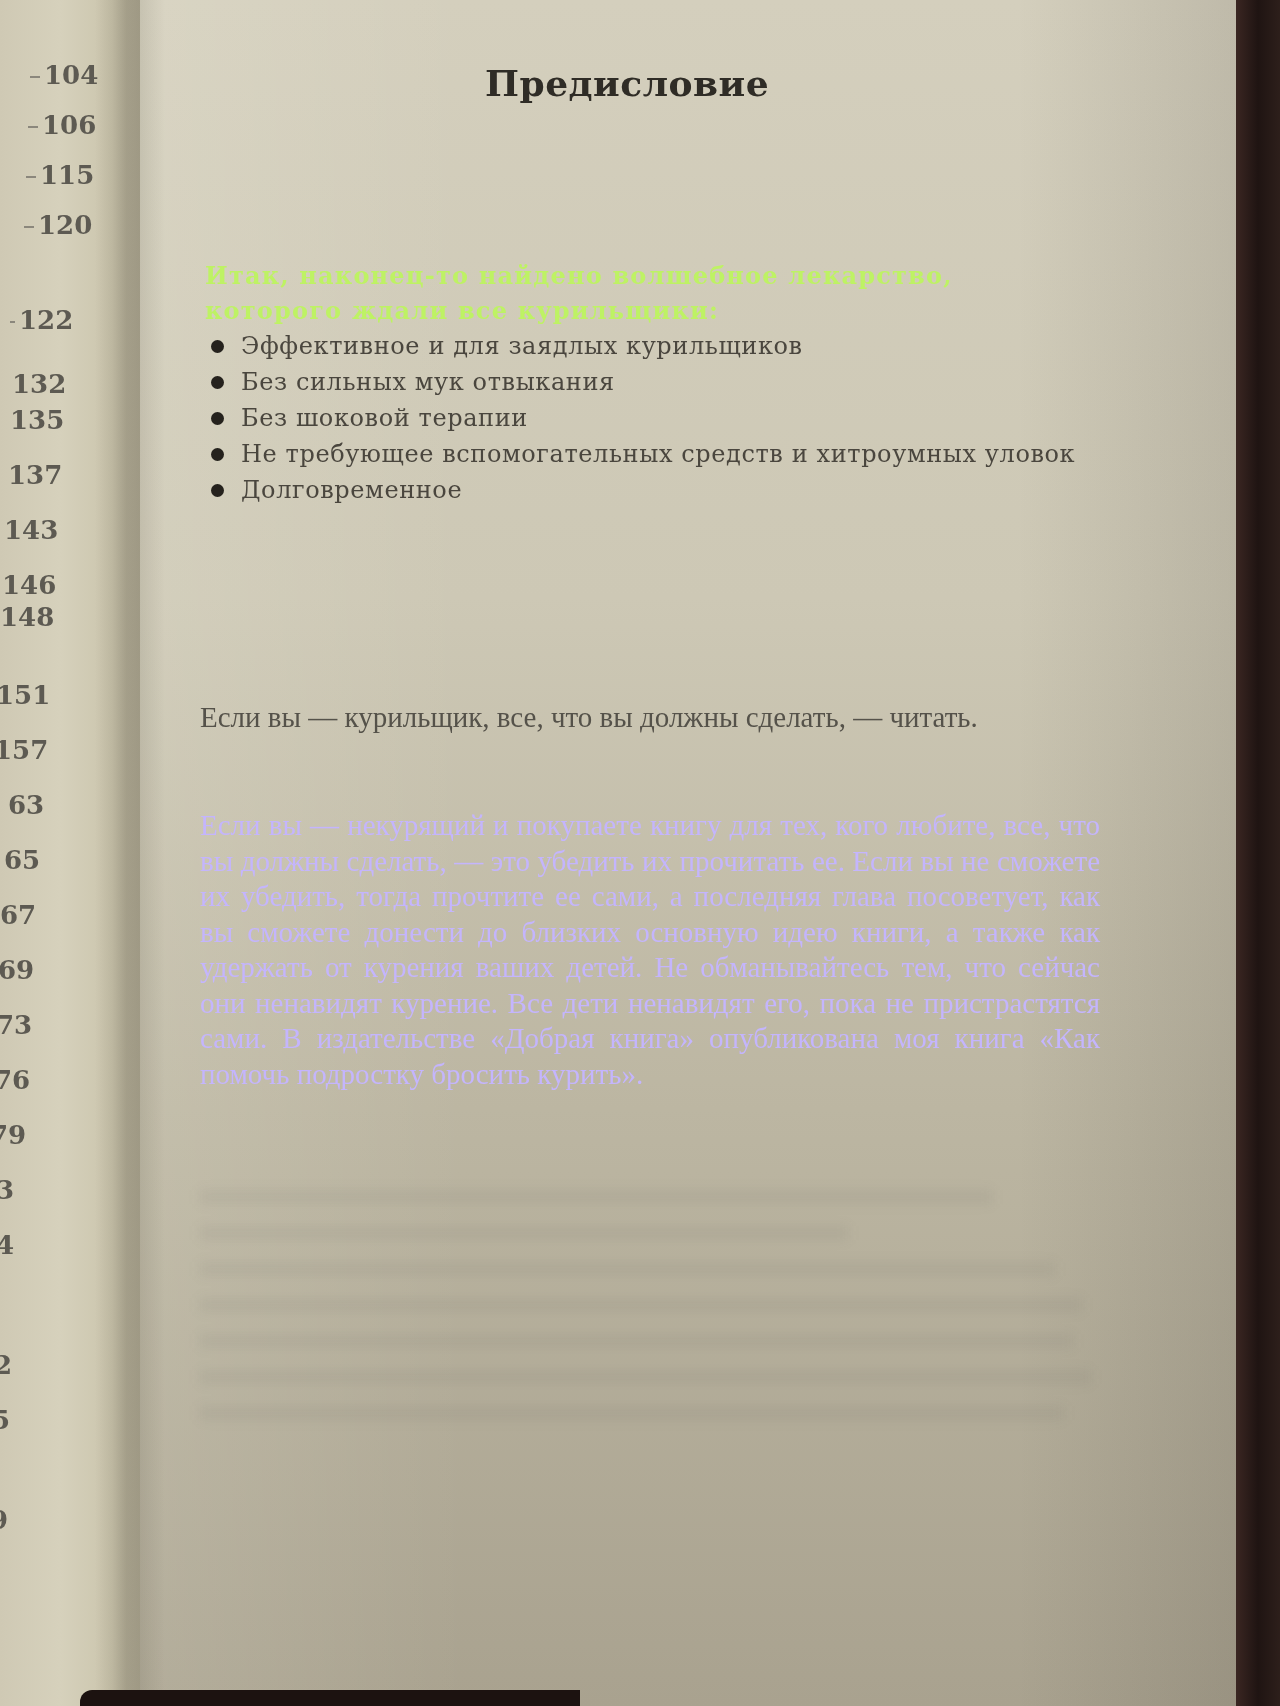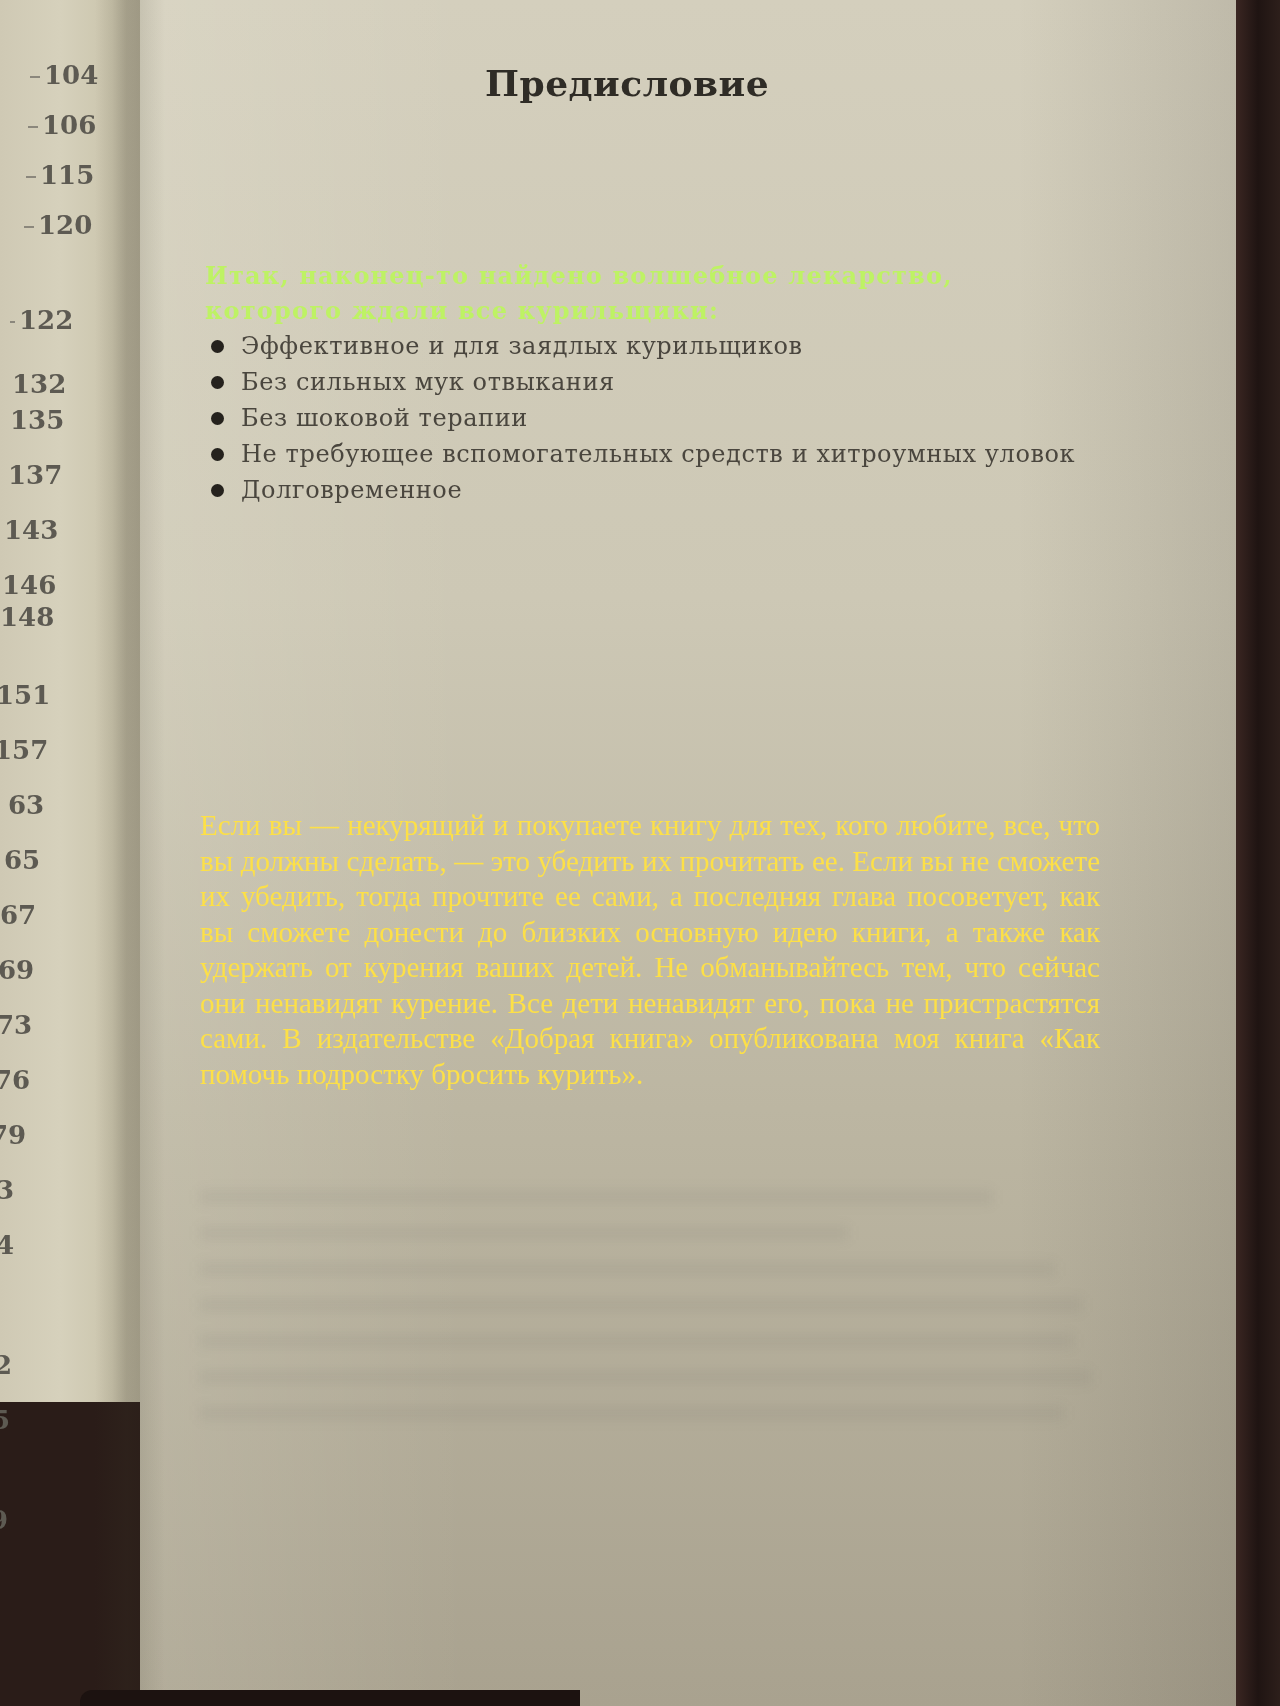--- a/index.html
+++ b/index.html
@@ -16,21 +16,21 @@
       height: 1706px;
       overflow: hidden;
       background: #2a1c18;
     }
     
     .left-page {
       position: absolute;
       left: 0;
       top: 0;
       width: 150px;
-      height: 1402px;
+      height: 1706px;
       background: linear-gradient(90deg, #cfc9b4 0%, #d6d1bc 40%, #cbc5ad 75%, #a9a38e 95%, #8f8a77 100%);
     }
     .toc-numbers {
       position: absolute;
       left: 0;
       top: 60px;
       width: 90px;
       font-family: "DejaVu Serif", serif;
       font-weight: bold;
       font-size: 26px;
@@ -148,21 +148,21 @@
       border-radius: 50%;
       background: #25221d;
     }
     .para {
       position: absolute;
       left: 200px;
       width: 900px;
       font-family: "Liberation Serif", serif;
       font-size: 29px;
       line-height: 35.5px;
-      color: #fde047;
+      color: #c4b5fd;
       text-align: justify;
       filter: blur(0.5px);
     }
     .para.smoker {
       top: 700px;
       color: #55524a;
     }
     .para.nonsmoker {
       top: 808px;
     }
@@ -225,20 +225,21 @@
     <p>Итак, наконец-то найдено волшебное лекарство, которого ждали все курильщики:</p>
     <ul class="benefits">
       <li><span class="bullet-icon"></span><span>Эффективное и для заядлых курильщиков</span></li>
       <li><span class="bullet-icon"></span><span>Без сильных мук отвыкания</span></li>
       <li><span class="bullet-icon"></span><span>Без шоковой терапии</span></li>
       <li><span class="bullet-icon"></span><span>Не требующее вспомогательных средств и хитроумных уловок</span></li>
       <li><span class="bullet-icon"></span><span>Долговременное</span></li>
     </ul>
   </div>
 
+  <p class="para smoker" style="margin:0;">Если вы — курильщик, все, что вы должны сделать, — читать.</p>
 
   <p class="para nonsmoker" style="margin:0;">Если вы — некурящий и покупаете книгу для тех, кого любите, все, что вы должны сделать, — это убедить их прочитать ее. Если вы не сможете их убедить, тогда прочтите ее сами, а последняя глава посоветует, как вы сможете донести до близких основную идею книги, а также как удержать от курения ваших детей. Не обманывайтесь тем, что сейчас они ненавидят курение. Все дети ненавидят его, пока не пристрастятся сами. В издательстве «Добрая книга» опубликована моя книга «Как помочь подростку бросить курить».</p>
 
   <div class="ghost-lines">
     <div class="ghost-line" style="width:88%"></div>
     <div class="ghost-line" style="width:72%"></div>
     <div class="ghost-line" style="width:95%"></div>
     <div class="ghost-line" style="width:98%"></div>
     <div class="ghost-line" style="width:97%"></div>
     <div class="ghost-line" style="width:99%"></div>

